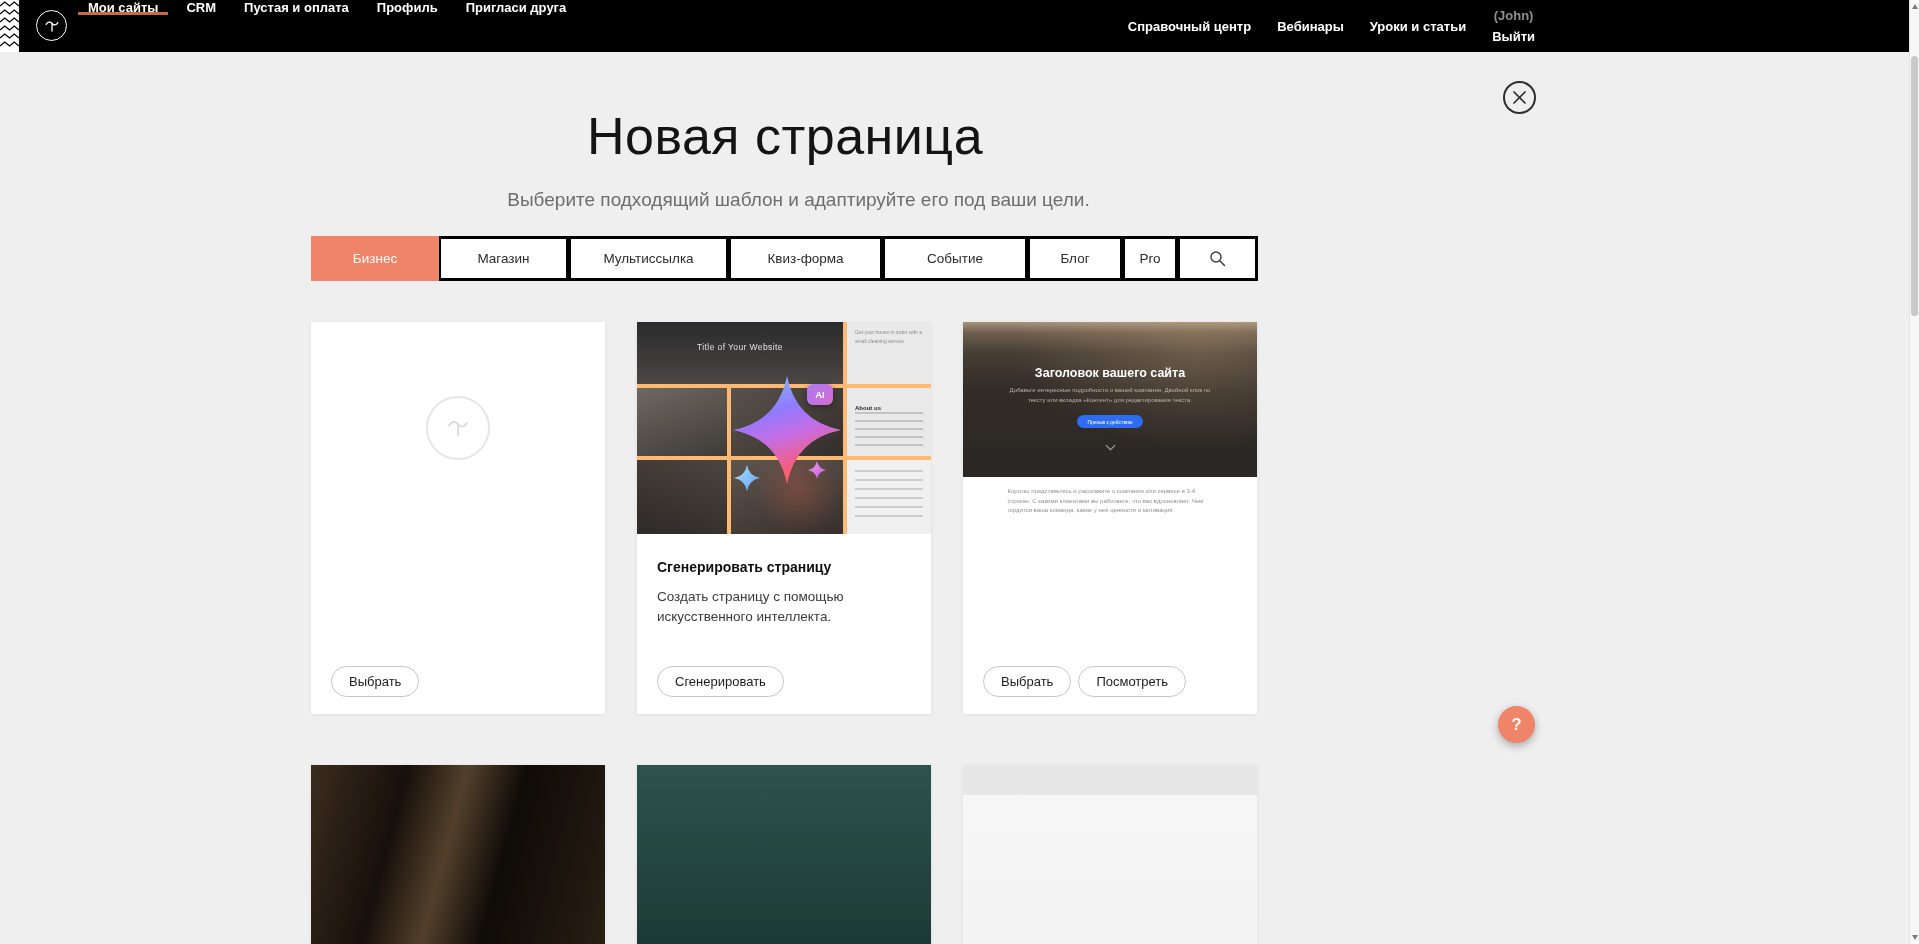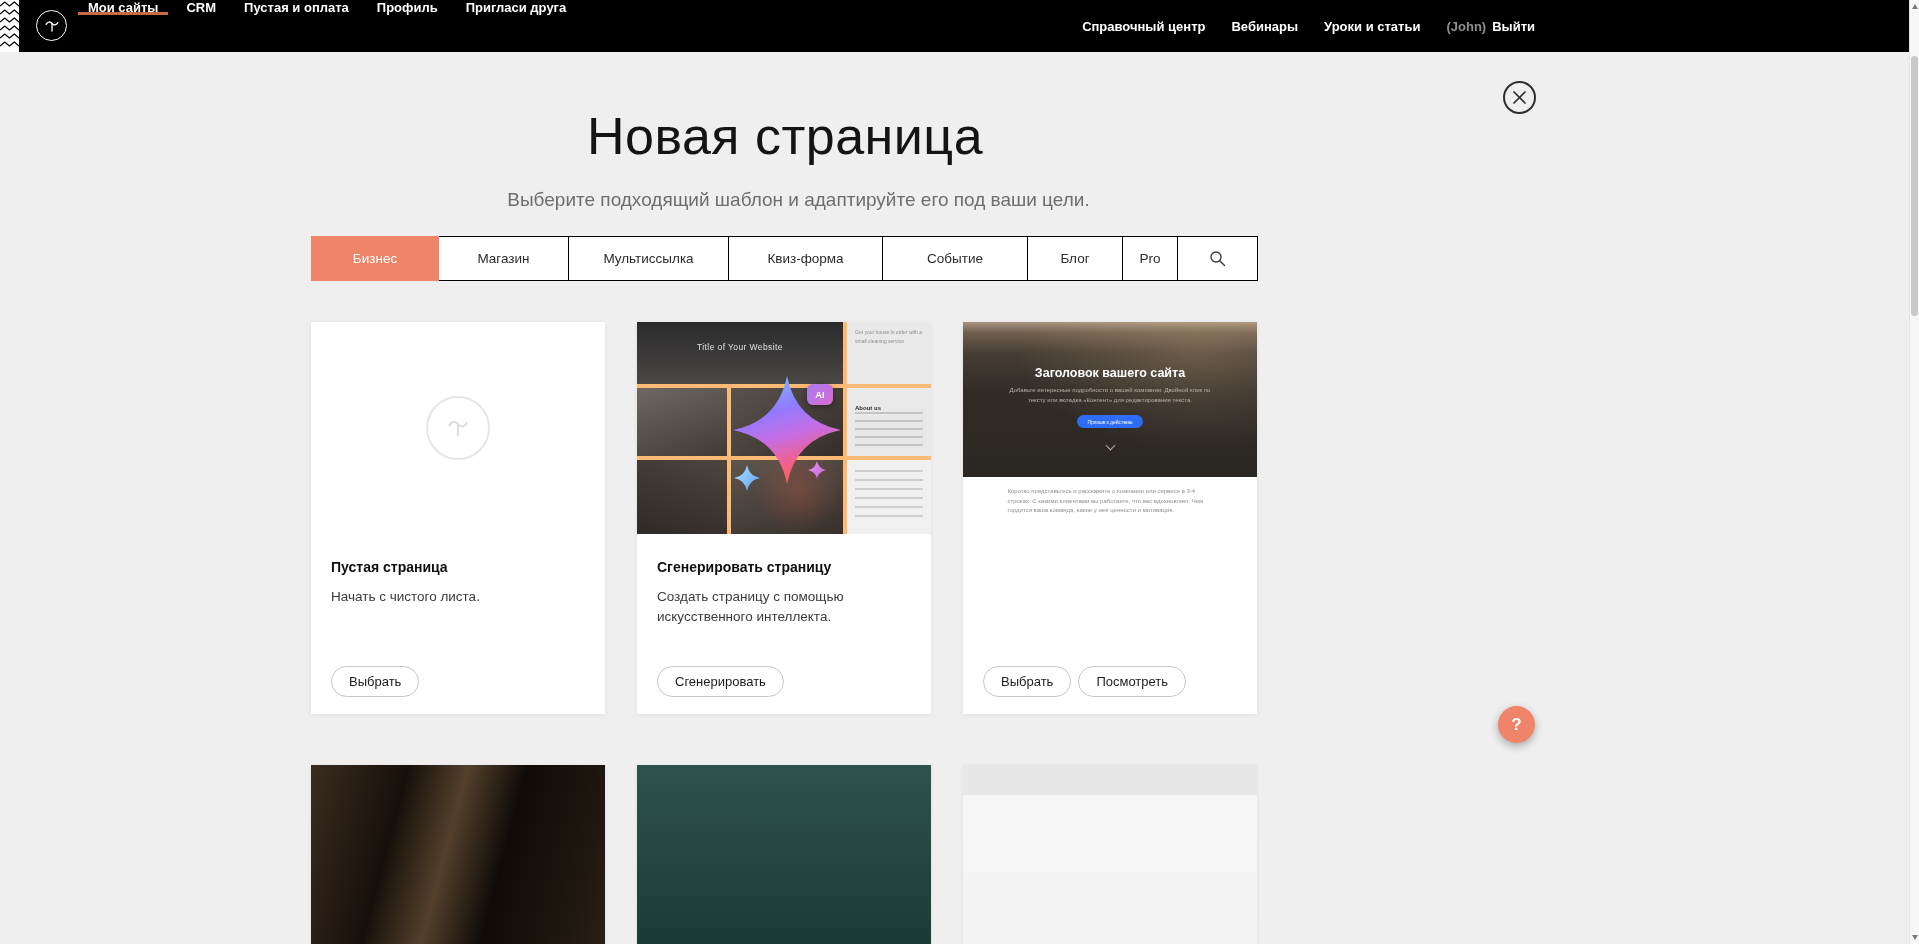--- a/index.html
+++ b/index.html
@@ -14,37 +14,37 @@
   
   .header { position:absolute; left:0; top:0; width:1919px; height:52px; background:#000; z-index:20; }
   .zigzag { position:absolute; left:0; top:0; width:19px; height:52px; background:#fff; }
   .logo { position:absolute; left:36px; top:10px; width:31px; height:31px; border:1.5px solid #fff;
           border-radius:50%; display:flex; align-items:center; justify-content:center; cursor:pointer; }
   .nav-left { position:absolute; left:88px; top:0; height:42px; display:flex; gap:28px; align-items:flex-start; }
   .nav-item { position:relative; display:flex; align-items:center; color:#fff; font-size:13px;
               font-weight:700; cursor:pointer; white-space:nowrap; }
   .nav-item.active::after { content:""; position:absolute; left:-10px; right:-10px; bottom:0; height:3px; background:#c96a43; }
   .nav-right { position:absolute; right:384px; top:0; height:52px; display:flex; gap:26px; align-items:center; }
-  .user-menu { display:flex; gap:6px; align-items:center; }
+  .user-menu { display:flex; gap:6px; align-items:center;flex-direction:column; }
   .user-name { color:#8f8f8f; font-size:13px; font-weight:700; }
 
   
   .close-btn { position:absolute; left:1503px; top:81px; width:33px; height:33px; border:2px solid #2e2e2e;
                border-radius:50%; display:flex; align-items:center; justify-content:center; cursor:pointer; z-index:10; }
 
   
   .page-title { position:absolute; left:0; top:106px; width:1570px; text-align:center;
                 font-size:52px; font-weight:300; letter-spacing:.5px; color:#141414; }
   .page-subtitle { position:absolute; left:0; top:189px; width:1570px; text-align:center;
                    font-size:19px; font-weight:300; color:#6e6e6e;padding-left:27px; }
 
   
   .tabs { position:absolute; left:311px; top:236px; width:947px; height:45px; display:flex; background:#fff; }
   .tab { display:flex; align-items:center; justify-content:center; font-size:13.5px; color:#2b2b2b;
-         border:1px solid #000000; margin-left:-1px; cursor:pointer; flex-shrink:0; }
+         border:3px solid #000000; margin-left:-1px; cursor:pointer; flex-shrink:0; }
   .tab:first-child { margin-left:0; }
   .tab.active { background:#ef8468; border-color:#ef8468; color:#fff; z-index:1; }
   .tab-0{width:128px}.tab-1{width:131px}.tab-2{width:161px}.tab-3{width:155px}
   .tab-4{width:146px}.tab-5{width:96px}.tab-6{width:56px}.tab-search{flex:1}
 
   
   .cards { position:absolute; left:311px; top:322px; width:947px; display:grid;
            grid-template-columns:repeat(3,294px); column-gap:32px; }
   .card { position:relative; width:294px; height:392px; background:#fff;
           box-shadow:0 1px 4px rgba(0,0,0,.07); }
@@ -227,24 +227,20 @@
 
   <div class="card">
     <div class="card-img">
       <div class="blank-logo">
         <svg width="30" height="30" viewBox="0 0 24 24">
           <path d="M5,10 C7,6.5 10,6.5 12,9 C14,11.5 17,11.5 19,8" stroke="#dcdcdc" stroke-width="1.6" fill="none" stroke-linecap="round"></path>
           <line x1="12" y1="9" x2="12" y2="18" stroke="#dcdcdc" stroke-width="1.6" stroke-linecap="round"></line>
         </svg>
       </div>
     </div>
-    <div class="card-body">
-      <div class="card-title">Пустая страница</div>
-      <div class="card-desc">Начать с чистого листа.</div>
-    </div>
     <div class="card-actions">
       <button class="pill-btn">Выбрать</button>
     </div>
   </div>
 
   <div class="card">
     <div class="card-img ai-collage">
       <div class="col-top">
         <span class="col-top-title">Title of Your Website</span>
       </div>

